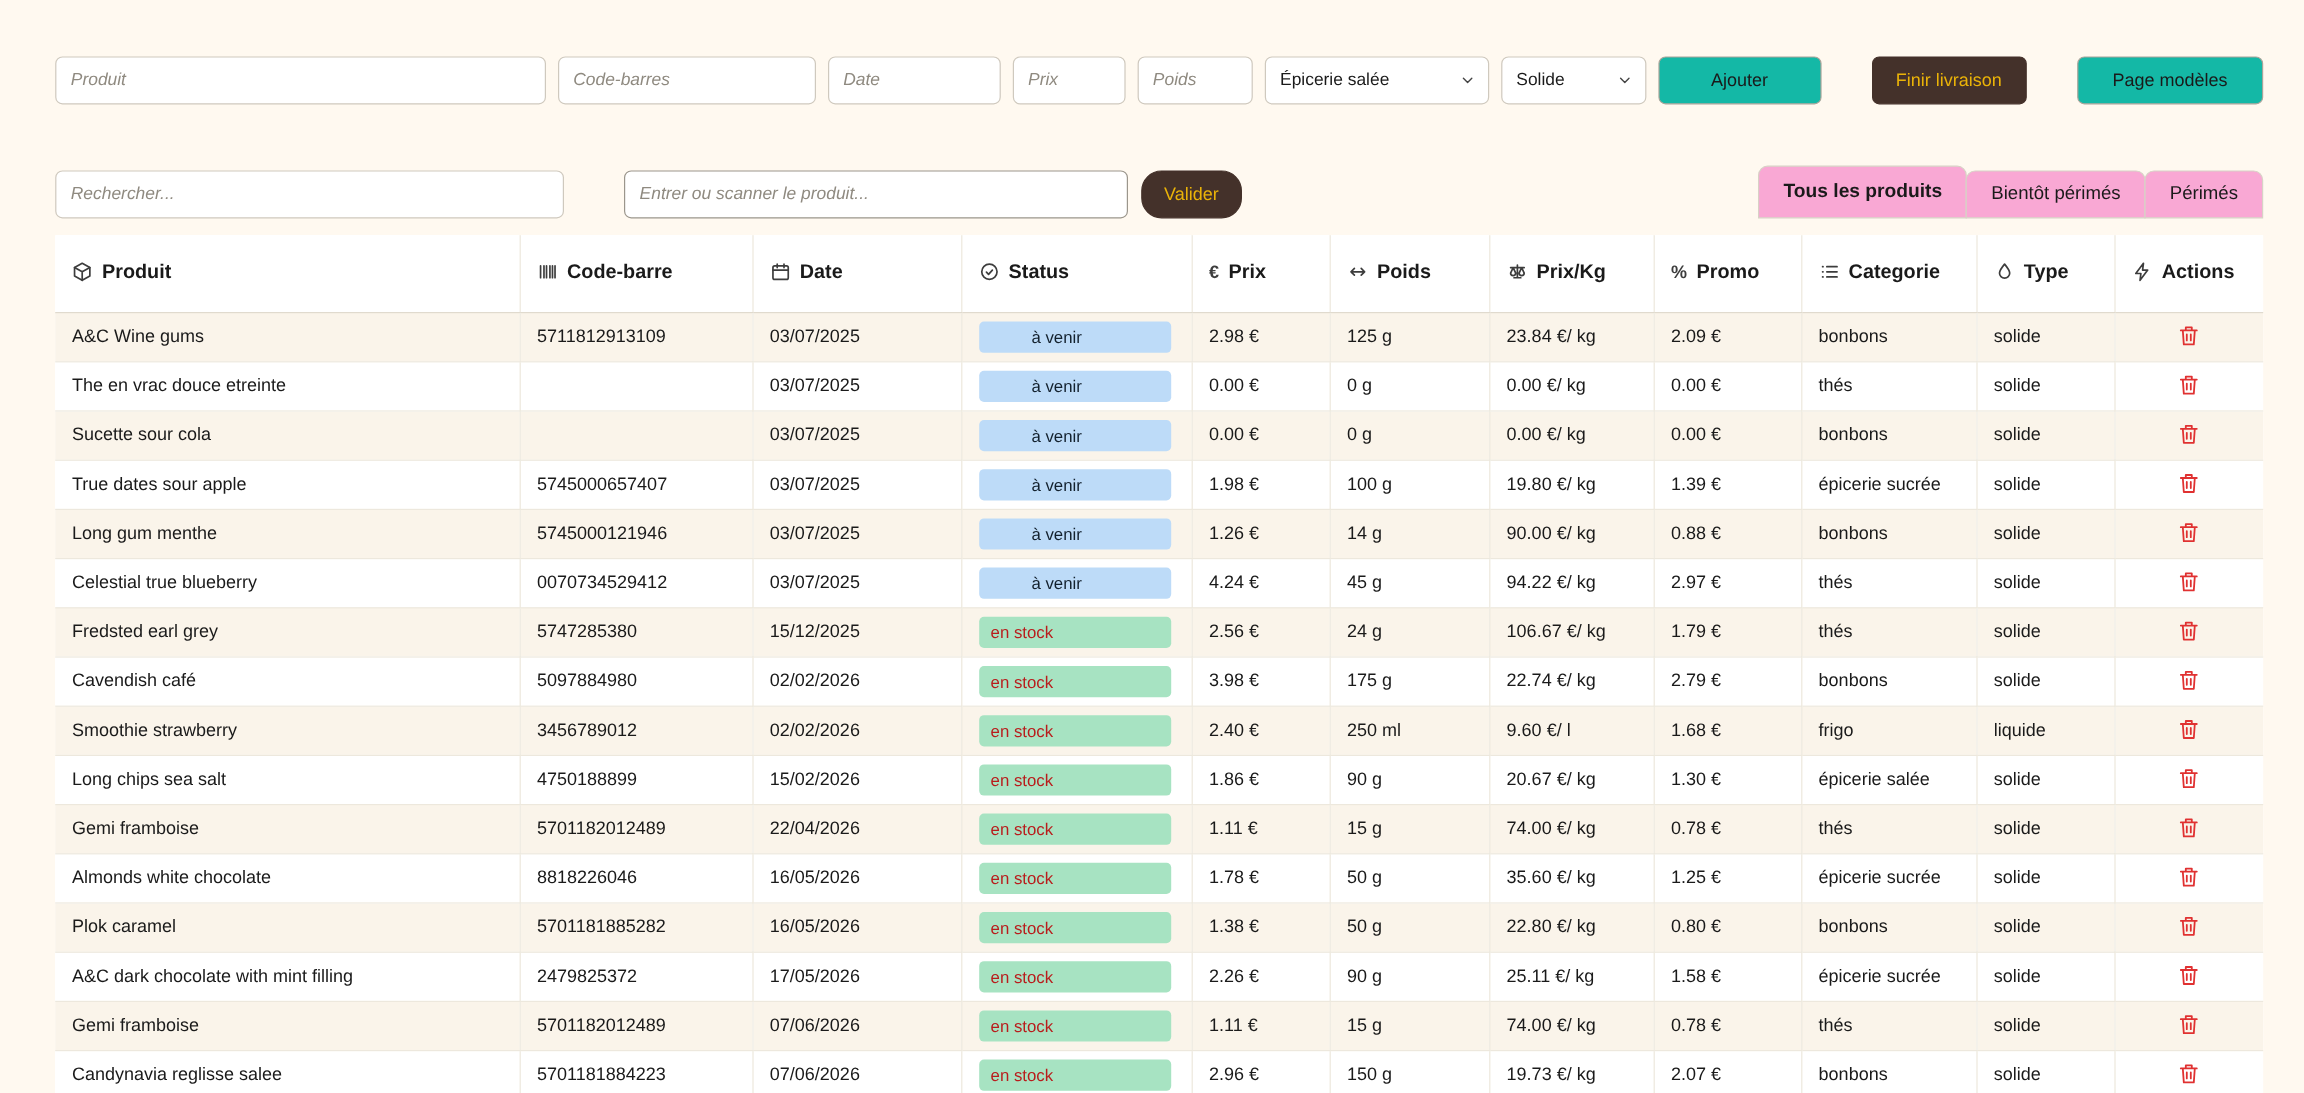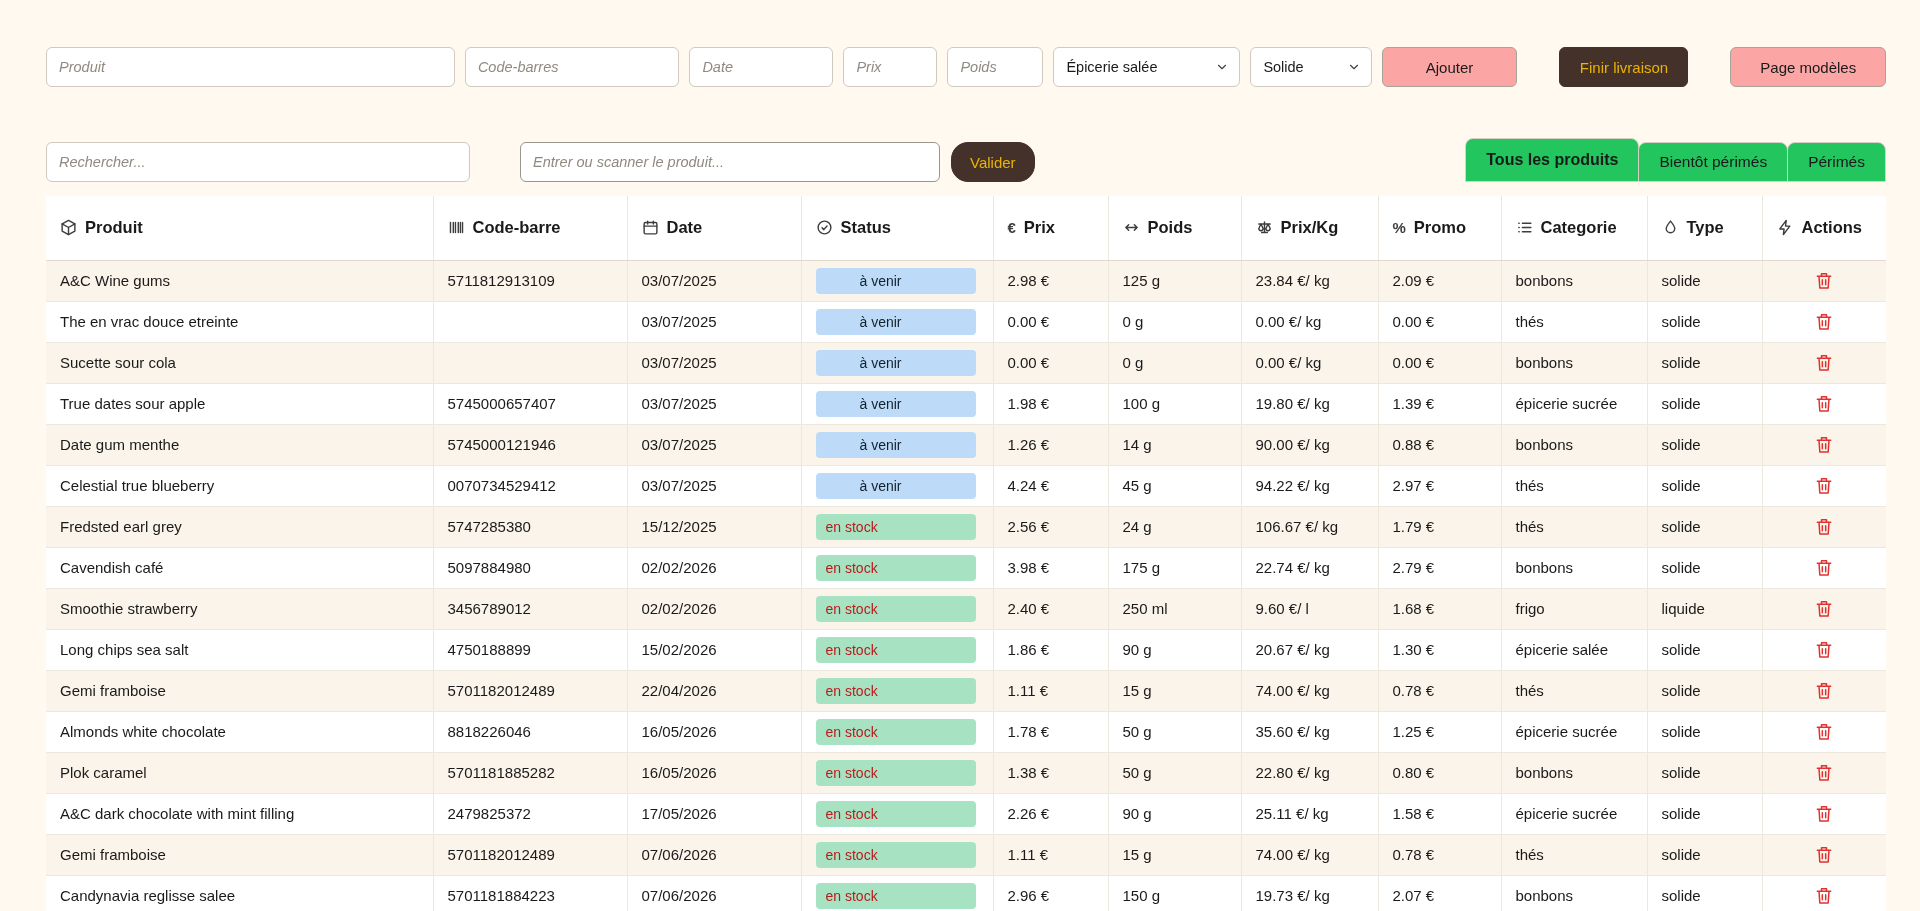--- a/index.html
+++ b/index.html
@@ -23,48 +23,48 @@
   .page{padding:47px 34px 0 46px;}
 
   
   .filters-bar{display:flex;align-items:center;gap:10px;height:40px;}
   .text-input{
     height:40px;border:1px solid #CFC9BE;border-radius:6px;background:#fff;
     padding:0 12px;font-size:14.5px;color:#1a1a1a;outline:none;
     font-family:"Liberation Sans",sans-serif;
   }
   .text-input::placeholder{font-style:italic;color:#8F8A80;}
-  .w-product{width:416px;} .w-barcode{width:218px;} .w-date{width:144px;}
+  .w-product{width:416px;} .w-barcode{width:218px;font-style:italic;} .w-date{width:144px;}
   .w-price{width:94px;} .w-weight{width:96px;}
   .select{
     height:40px;border:1px solid #CFC9BE;border-radius:6px;background:#fff;
     display:flex;align-items:center;justify-content:space-between;
     padding:0 10px 0 12px;font-size:14.5px;cursor:pointer;
   }
   .select .chev{display:flex;color:#444;}
   .select .chev svg{width:14px;height:14px;}
   .w-cat{width:190px;} .w-type{width:123px;}
   .btn{
-    height:40px;border-radius:6px;border:1px solid #A9A49A;background:#fca5a5;
+    height:40px;border-radius:6px;border:1px solid #A9A49A;background:#14b8a6;
     font-size:15px;color:#1a1a1a;cursor:pointer;padding:0 10px;
     font-family:"Liberation Sans",sans-serif;
   }
   .btn-add{width:138px;}
   .btn-dark{background:var(--dark-btn);color:#eab308;border:1px solid var(--dark-btn);}
   .btn-finish{width:131px;margin-left:32px;}
   .btn-templates{width:158px;margin-left:32px;}
 
   
   .toolbar{display:flex;align-items:flex-end;margin-top:51px;}
   .w-search{width:424px;}
   .w-scan{width:420px;margin-left:50px;border-color:#9B968C;}
   .btn-validate{margin-left:11px;padding:0 18px;border-radius:17px;}
   .tabs{display:flex;margin-left:auto;align-items:flex-end;}
   .tab{
-    background:#22c55e;border:1px solid var(--border);
+    background:#f9a8d4;border:1px solid var(--border);
     border-radius:8px 8px 0 0;padding:0 20px;height:40px;
     font-size:15.5px;cursor:pointer;display:flex;align-items:center;
     margin-left:-1px;font-family:"Liberation Sans",sans-serif;color:#1a1a1a;
   }
   .tab.active{font-weight:700;height:44px;font-size:16px;}
 
   
   .table-wrap{margin-top:14px;}
   table{border-collapse:collapse;table-layout:fixed;width:1840px;background:#fff;}
   thead th{
@@ -261,21 +261,21 @@
             <td>100 g</td>
             <td>19.80 €/ kg</td>
             <td>1.39 €</td>
             <td>épicerie sucrée</td>
             <td>solide</td>
             <td><button class="delete-btn"><span><svg viewBox="0 0 24 24">
                     <path d="M4 7h16M9 7V4h6v3M6 7l1 14h10l1-14M10 11v6M14 11v6"></path>
                   </svg></span></button></td>
           </tr>
           <tr>
-            <td>Date gum menthe</td>
+            <td>Long gum menthe</td>
             <td>5745000121946</td>
             <td>03/07/2025</td>
             <td><span class="badge upcoming">à venir</span></td>
             <td>1.26 €</td>
             <td>14 g</td>
             <td>90.00 €/ kg</td>
             <td>0.88 €</td>
             <td>bonbons</td>
             <td>solide</td>
             <td><button class="delete-btn"><span><svg viewBox="0 0 24 24">

